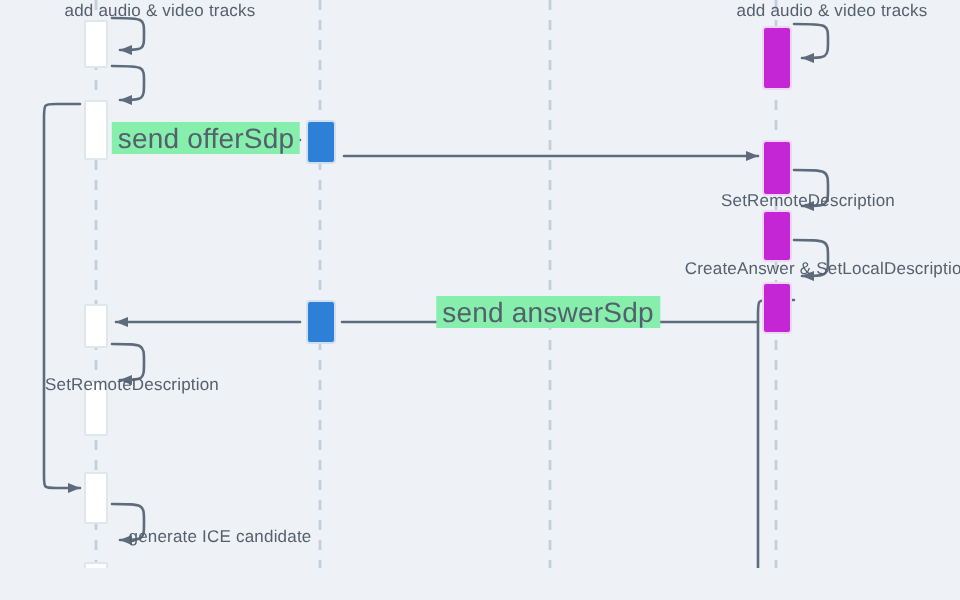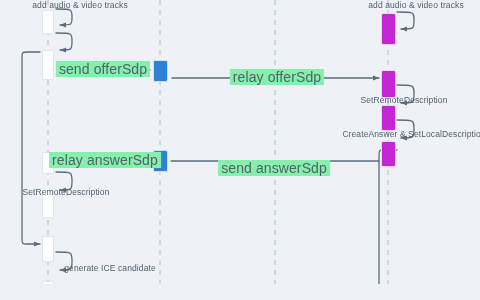--- a/index.html
+++ b/index.html
@@ -125,30 +125,28 @@
   <div class="act act-purple" style="left:381px; top:70px;  width:15px; height:28px;"></div>
   <div class="act act-purple" style="left:381px; top:105px; width:15px; height:26px;"></div>
   <div class="act act-purple" style="left:381px; top:141px; width:15px; height:26px;"></div>
   <div class="act act-purple" style="left:381px; top:292px; width:15px; height:8px;"></div>
 
   <div class="note-label" style="left:80px; top:5px;">add audio &amp; video tracks</div>
 
 
   <div class="msg-label" style="left:103px; top:69px;">send offerSdp</div>
 
-  <div class="msg-label" style="left:277px; top:77px;">relay offerSdp</div>
 
   <div class="note-label" style="left:416px; top:5px;">add audio &amp; video tracks</div>
 
   <div class="note-label" style="left:404px; top:100px;">SetRemoteDescription</div>
 
   <div class="note-label" style="left:414px; top:134px;">CreateAnswer &amp; SetLocalDescription</div>
 
-  <div class="msg-label" style="left:274px; top:168px;">send answerSdp</div>
+  <div class="msg-label" style="left:274px; top:156px;">send answerSdp</div>
 
-  <div class="msg-label" style="left:105px; top:160px;">relay answerSdp</div>
 
   <div class="note-label" style="left:66px; top:192px;">SetRemoteDescription</div>
 
   <div class="note-label" style="left:70px; top:268px;margin-left:40px;">generate ICE candidate</div>
 
 
 </div>
 
 </body></html>

